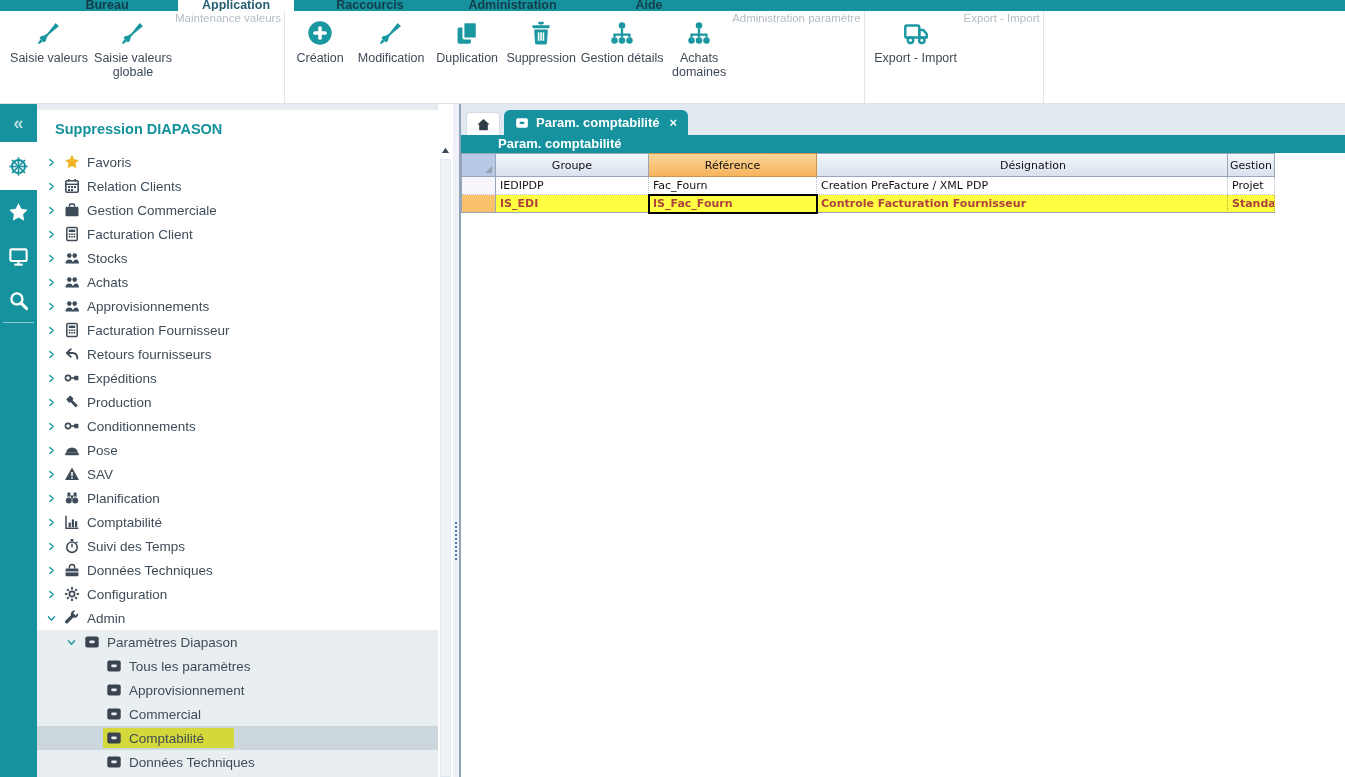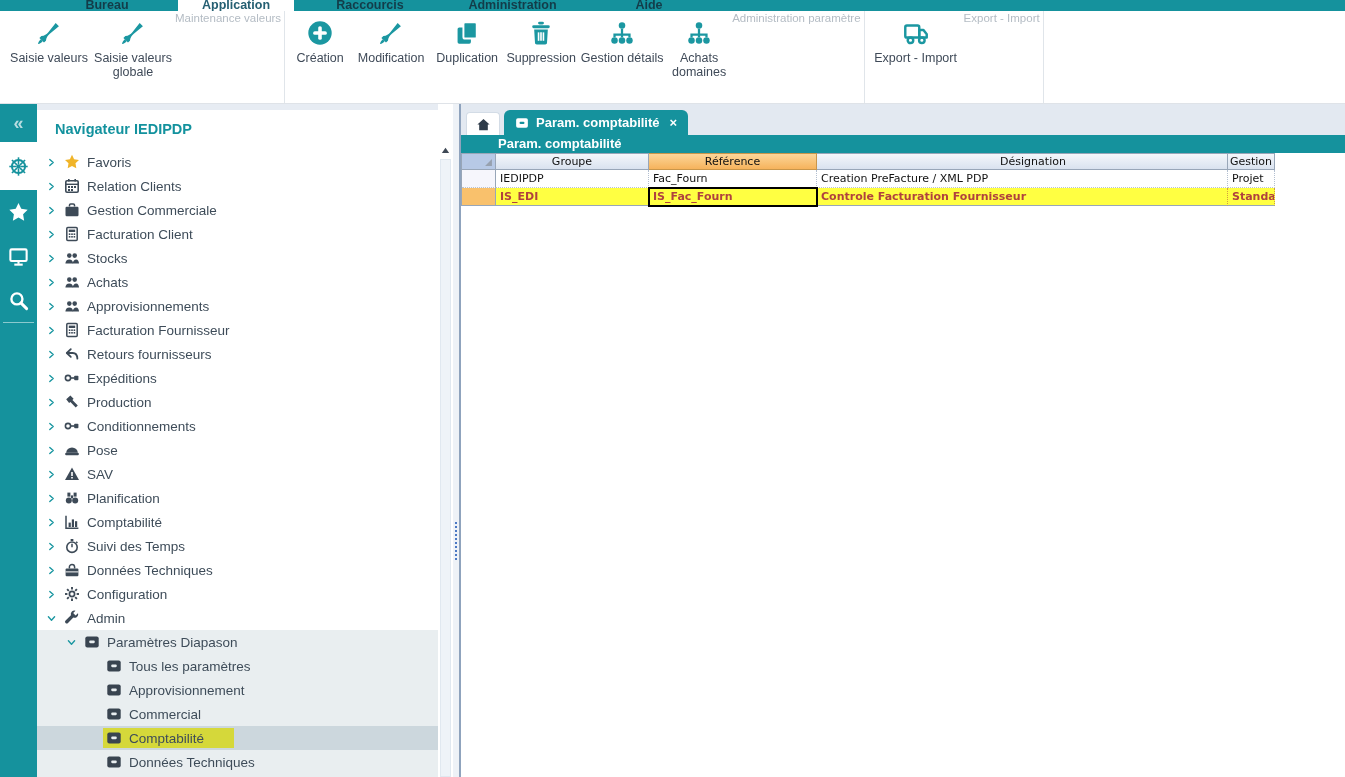--- a/index.html
+++ b/index.html
@@ -76,21 +76,21 @@
 
   .titlebar { height:18px; background:#15929d; color:#fff; font-weight:bold; font-size:13px;
               line-height:18px; padding-left:37px; flex:none; }
 
   .grid { font-family:"DejaVu Sans", sans-serif; font-size:11px; color:#111;
           border-left:1px solid #98a6b8; width:813px; }
   .grow { display:flex; }
   .gcell { overflow:hidden; white-space:nowrap; }
   .c-sel{width:34px; flex:none;} .c-0{width:153px; flex:none;} .c-1{width:168px; flex:none;}
   .c-2{width:411px; flex:none;padding-left:22px;} .c-3{width:47px; flex:none;}
-  .ghead { height:17px;text-align:center; }
+  .ghead { height:24px;text-align:center; }
   .ghead .gcell { background:linear-gradient(#f4f7fb,#d9e2ef); border:1px solid #98a6b8; border-left:none;
                   display:flex; align-items:center; justify-content:center; }
   .ghead .c-sel { background:#b7c9e6; position:relative; }
   .ghead .c-sel svg { position:absolute; right:1px; bottom:1px; width:11px; height:11px; color:#97a1af; }
   .ghead .selcol { background:linear-gradient(#fcd699,#f6b35c); border-color:#c9964a; }
   .gdata { height:18px; }
   .gdata .gcell { border-right:1px dotted #b3bfd0; border-bottom:1px dotted #b9c2d0;
                   padding:0 0 0 4px; line-height:17px; background:#fff; }
   .gdata .c-sel { background:#f6f6fc; border-right:1px solid #98a6b8; }
   .gdata.hl .gcell { background:#ffff42; color:#b0413e; font-weight:bold;
@@ -402,21 +402,21 @@
     <div class="rail-tile">
       <svg>
           <use href="#i-search"></use>
         </svg>
       </div>
     <div class="rail-sep"></div>
   </div>
 
   <div class="nav">
     <div class="band"></div>
-    <div class="nav-title">Navigateur IEDIPDP</div>
+    <div class="nav-title">Suppression DIAPASON</div>
     <div class="tree">
       <div class="titem">
           <svg class="chev">
             <use href="#i-chev-r"></use>
           </svg>
           <svg class="ticon star">
             <use href="#i-star"></use>
           </svg>
           <span>Favoris</span>
         </div>

